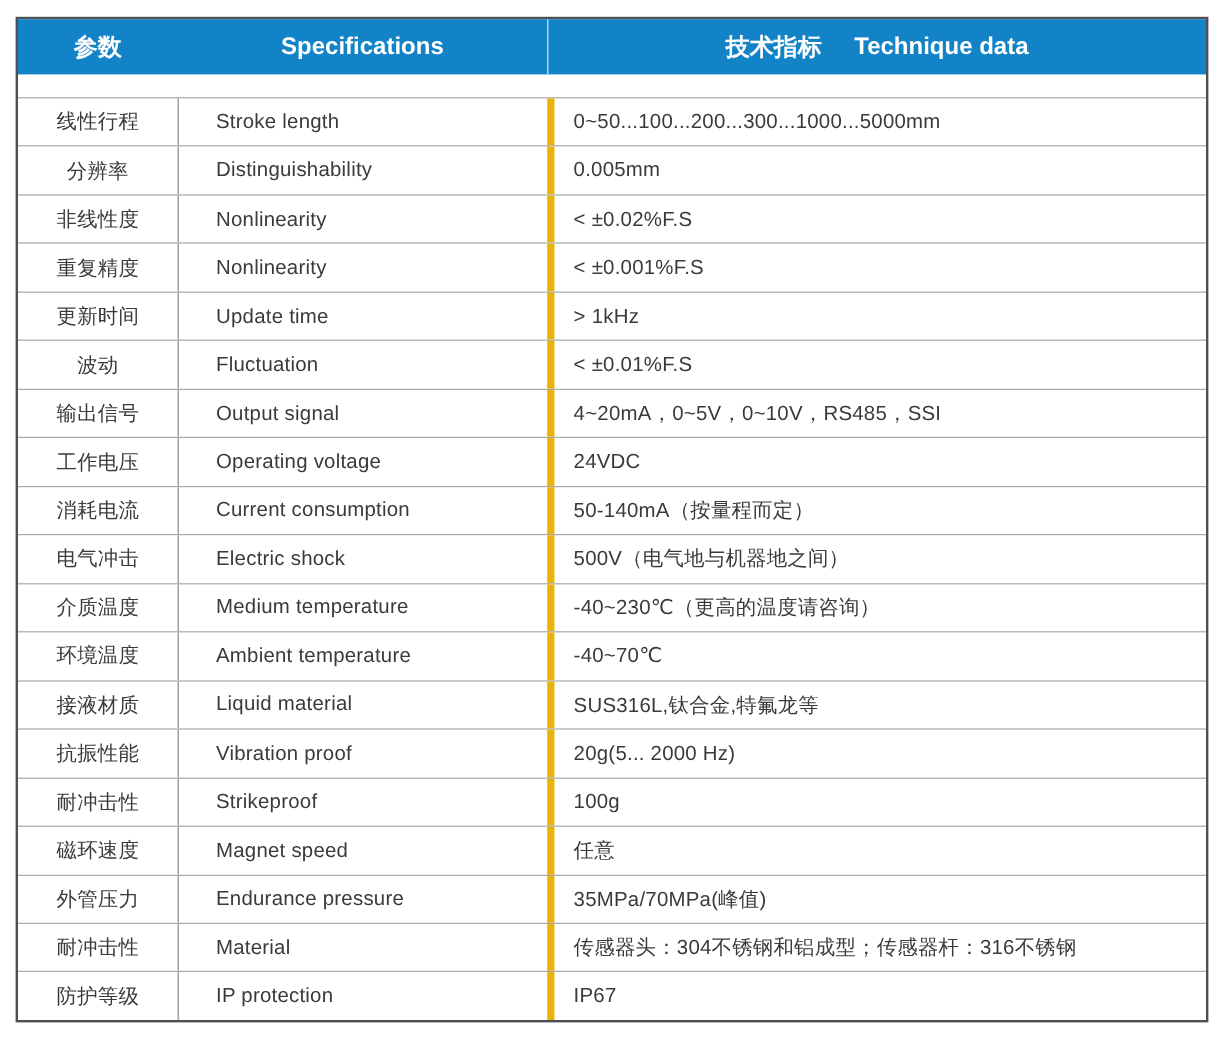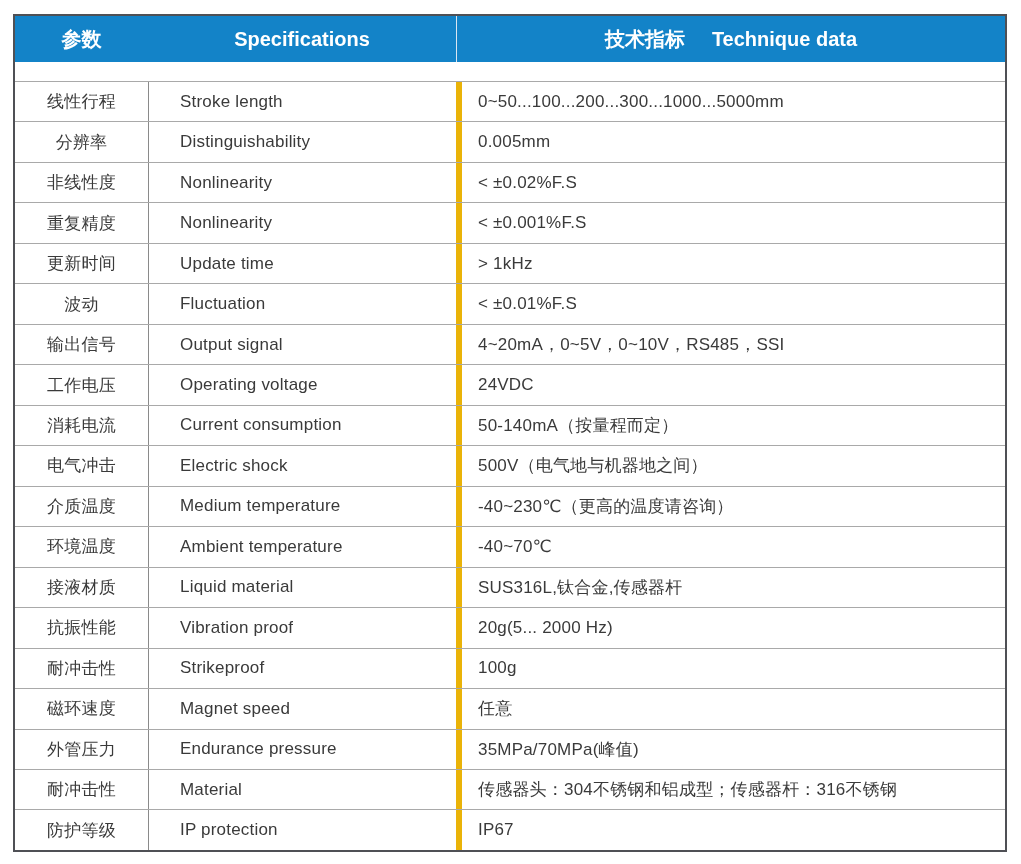--- a/index.html
+++ b/index.html
@@ -163,21 +163,21 @@
 
   <div class="tr">
     <div class="td col1">环境温度</div>
     <div class="td col2">Ambient temperature</div>
     <div class="td col3">-40~70℃</div>
   </div>
 
   <div class="tr">
     <div class="td col1">接液材质</div>
     <div class="td col2">Liquid material</div>
-    <div class="td col3">SUS316L,钛合金,传感器杆</div>
+    <div class="td col3">SUS316L,钛合金,特氟龙等</div>
   </div>
 
   <div class="tr">
     <div class="td col1">抗振性能</div>
     <div class="td col2">Vibration proof</div>
     <div class="td col3">20g(5... 2000 Hz)</div>
   </div>
 
   <div class="tr">
     <div class="td col1">耐冲击性</div>

